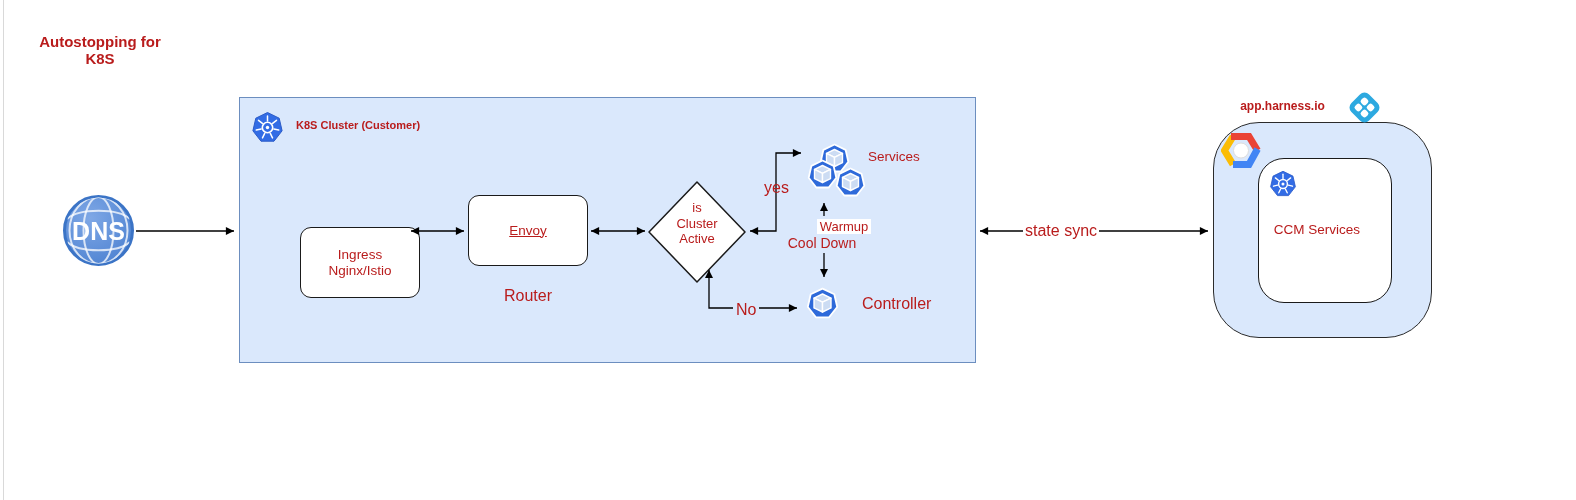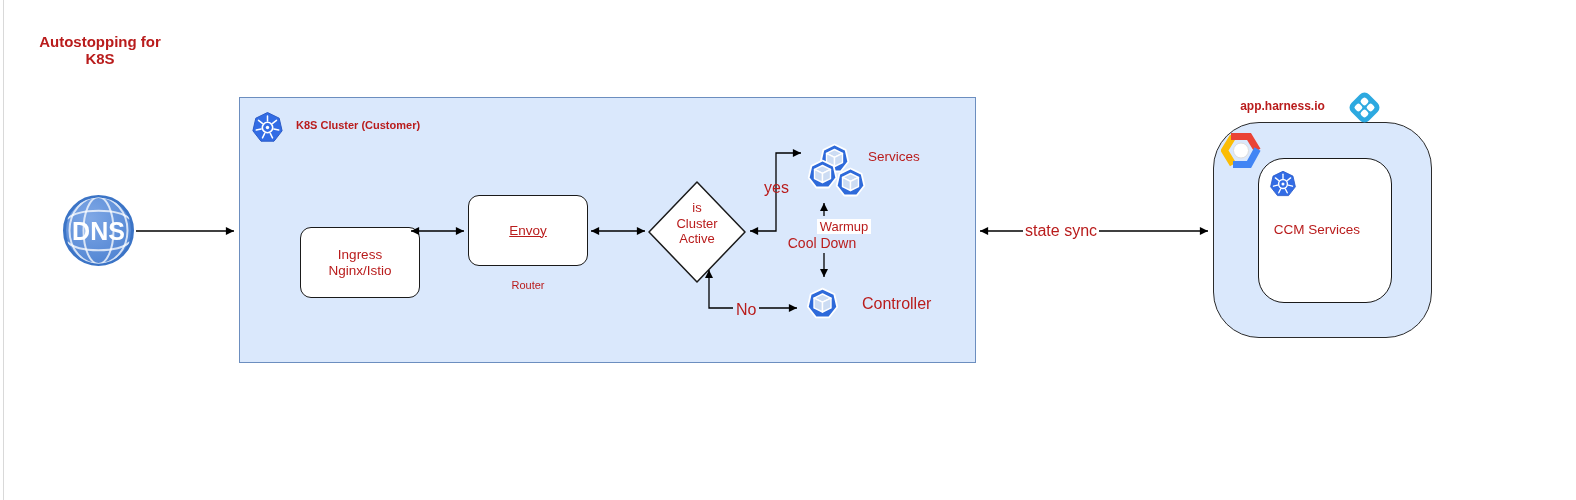--- a/index.html
+++ b/index.html
@@ -19,21 +19,21 @@
   .harness-title{left:1220px;top:99px;width:125px;text-align:center;font-weight:bold;font-size:12px;z-index:6;}
   .ccm-box{left:1258px;top:158px;width:134px;height:145px;background:#fff;
            border:1.5px solid #1a1a1a;border-radius:26px;box-sizing:border-box;z-index:2;}
   .ccm-label{left:1258px;top:222px;width:118px;text-align:center;font-size:13.5px;z-index:6;}
   
   .node-box{background:#fff;border:1.5px solid #1a1a1a;border-radius:11px;box-sizing:border-box;
             display:flex;align-items:center;justify-content:center;text-align:center;
             font-size:13.5px;line-height:16px;z-index:2;}
   .ingress-box{left:300px;top:195px;width:120px;height:71px;margin-top:32px;}
   .envoy-box{left:468px;top:195px;width:120px;height:71px;text-decoration:underline;}
-  .router-caption{left:468px;top:279px;width:120px;text-align:center;font-size:11px;z-index:6;}
+  .router-caption{left:468px;top:287px;width:120px;text-align:center;font-size:16px;z-index:6;}
   .diamond-text{left:647px;top:200px;width:100px;text-align:center;font-size:13px;line-height:15.5px;z-index:6;}
   
   .edge-label{font-size:16px;z-index:7;}
   .yes-label{left:764px;top:179px;}
   .no-label{left:733px;top:301px;background:#dae8fc;padding:0 3px;}
   .warmup-wrap{left:762px;top:218px;width:120px;text-align:center;line-height:16px;z-index:7;}
   .warmup-line{background:#ffffff;padding:0 3px;font-size:13px;margin-left:44px;}
   .cooldown-line{font-size:14px;}
   .statesync-label{left:1023px;top:222px;background:#fff;padding:0 2px;}
   

